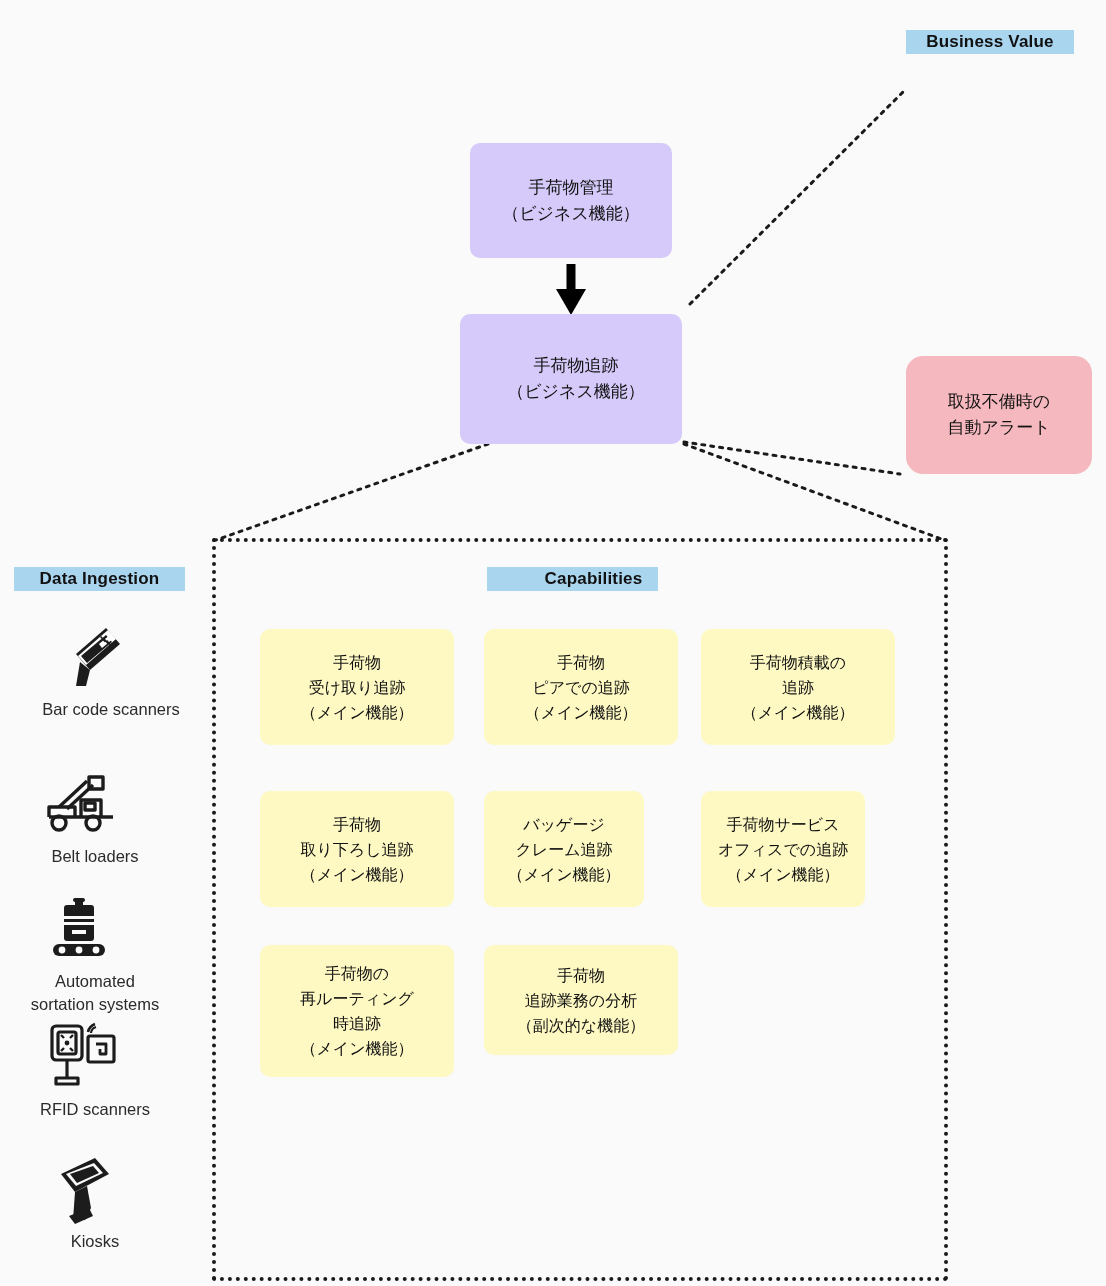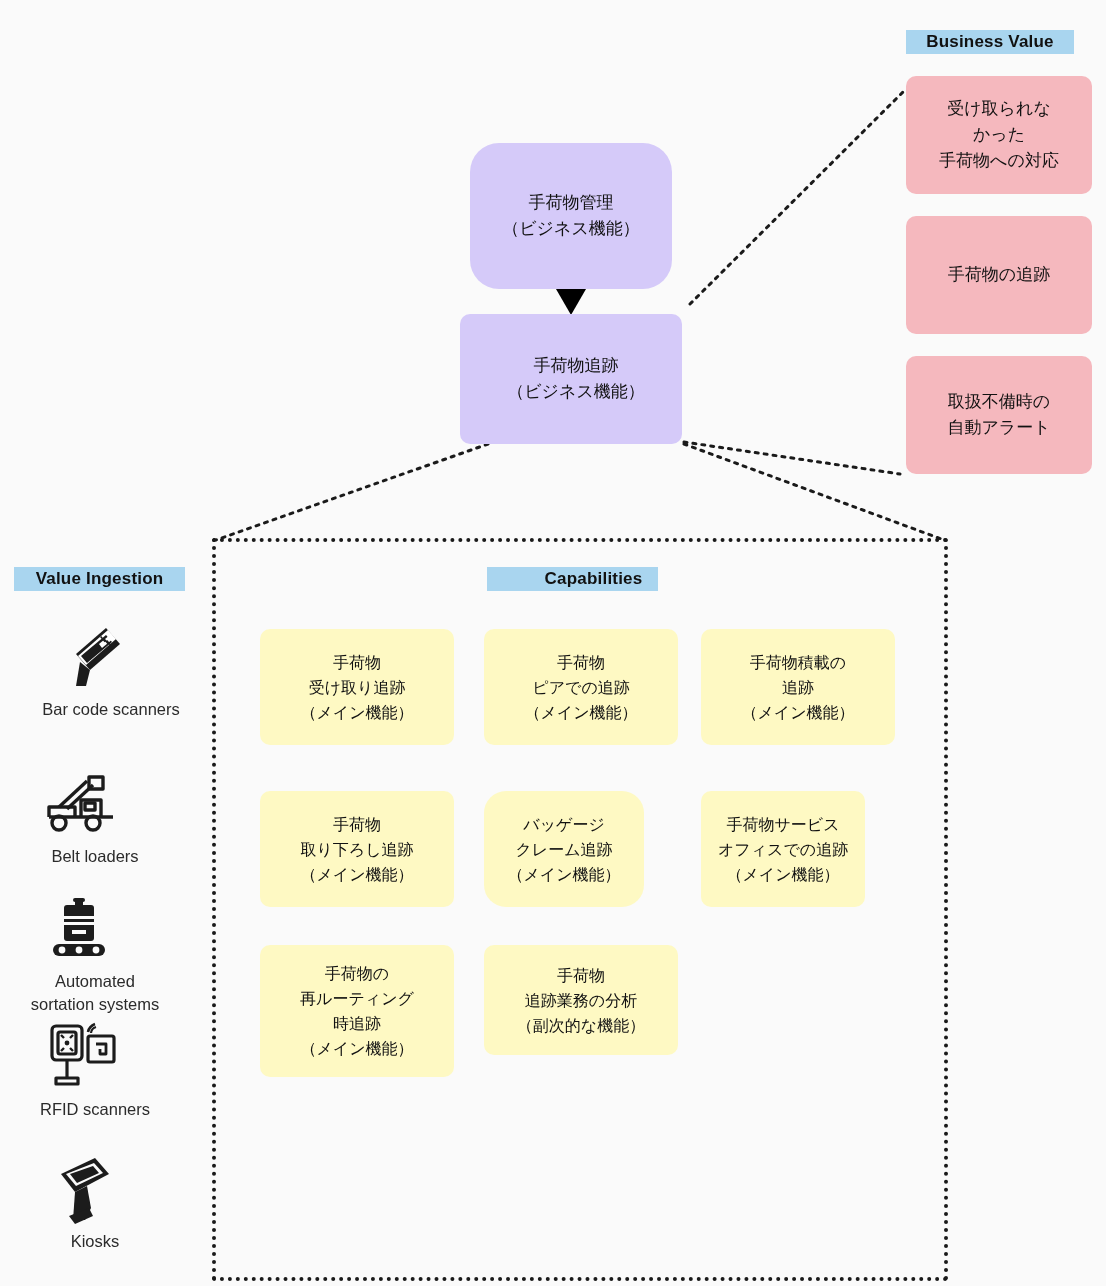--- a/index.html
+++ b/index.html
@@ -92,30 +92,26 @@
     <line x1="690" y1="292" x2="905" y2="78" stroke="#1a1a1a" stroke-width="3" stroke-dasharray="3 6" stroke-linecap="round"></line>
 
     <line x1="488" y1="432" x2="216" y2="528" stroke="#1a1a1a" stroke-width="3" stroke-dasharray="3 6" stroke-linecap="round"></line>
 
     <line x1="684" y1="432" x2="944" y2="528" stroke="#1a1a1a" stroke-width="3" stroke-dasharray="3 6" stroke-linecap="round"></line>
     <line x1="684" y1="430" x2="900" y2="462" stroke="#1a1a1a" stroke-width="3" stroke-dasharray="3 6" stroke-linecap="round"></line>
   </svg>
 
   <div class="chip" style="left:906px; top:18px; width:168px;">Business Value</div>
 
-  <div class="node pink" style="left:906px; top:64px; width:186px; height:118px;">受け取られな
-かった
-手荷物への対応</div>
-
-  <div class="node pink" style="left:906px; top:204px; width:186px; height:118px;">手荷物の追跡</div>
-
-  <div class="node pink" style="left:906px; top:344px; width:186px; height:118px;">取扱不備時の
+
+
+  <div class="node pink" style="left:906px; top:344px; width:186px; height:118px;border-radius:17px;">取扱不備時の
 自動アラート</div>
 
-  <div class="node purple" style="left:470px; top:131px; width:202px; height:146px;border-radius:29px;">手荷物管理
+  <div class="node purple" style="left:470px; top:131px; width:202px; height:115px;">手荷物管理
 （ビジネス機能）</div>
 
   <div class="node purple" style="left:460px; top:302px; width:222px; height:130px;padding-left:16px;">手荷物追跡
 （ビジネス機能）</div>
 
   <div id="cap-container"></div>
 
   <div class="chip" style="left:487px; top:555px; width:171px;padding-left:42px;">Capabilities</div>
 
   <div class="node yellow" style="left:260px; top:617px; width:194px; height:116px;">手荷物
@@ -124,36 +120,36 @@
   <div class="node yellow" style="left:484px; top:617px; width:194px; height:116px;">手荷物
 ピアでの追跡
 （メイン機能）</div>
   <div class="node yellow" style="left:701px; top:617px; width:194px; height:116px;">手荷物積載の
 追跡
 （メイン機能）</div>
 
   <div class="node yellow" style="left:260px; top:779px; width:194px; height:116px;">手荷物
 取り下ろし追跡
 （メイン機能）</div>
-  <div class="node yellow" style="left:484px; top:779px; width:160px; height:116px;border-radius:22px;">バッゲージ
+  <div class="node yellow" style="left:484px; top:779px; width:160px; height:116px;">バッゲージ
 クレーム追跡
 （メイン機能）</div>
   <div class="node yellow" style="left:701px; top:779px; width:164px; height:116px;">手荷物サービス
 オフィスでの追跡
 （メイン機能）</div>
 
   <div class="node yellow" style="left:260px; top:933px; width:194px; height:132px;">手荷物の
 再ルーティング
 時追跡
 （メイン機能）</div>
   <div class="node yellow" style="left:484px; top:933px; width:194px; height:110px;">手荷物
 追跡業務の分析
 （副次的な機能）</div>
 
-  <div class="chip" style="left:14px; top:555px; width:171px;">Value Ingestion</div>
+  <div class="chip" style="left:14px; top:555px; width:171px;">Data Ingestion</div>
 
   <div class="ingest-item" style="left:0px; top:608px;">
     <span class="glyph">
       <svg width="78" height="74" viewBox="0 0 78 74">
         <g fill="#1c1c1c">
           <path d="M20 34 L50 8 L64 24 L34 50 Z"></path>
           <path d="M22 36 L52 10 L60 19 L30 45 Z" fill="#ffffff"></path>
           <path d="M25 36 L50 15 L56 22 L31 43 Z" fill="#1c1c1c"></path>
           <path d="M43 24 L55 14 L58 18 L46 28 Z" fill="#ffffff"></path>
           <rect x="44" y="17" width="1.6" height="7" transform="rotate(-41 44 17)"></rect>

